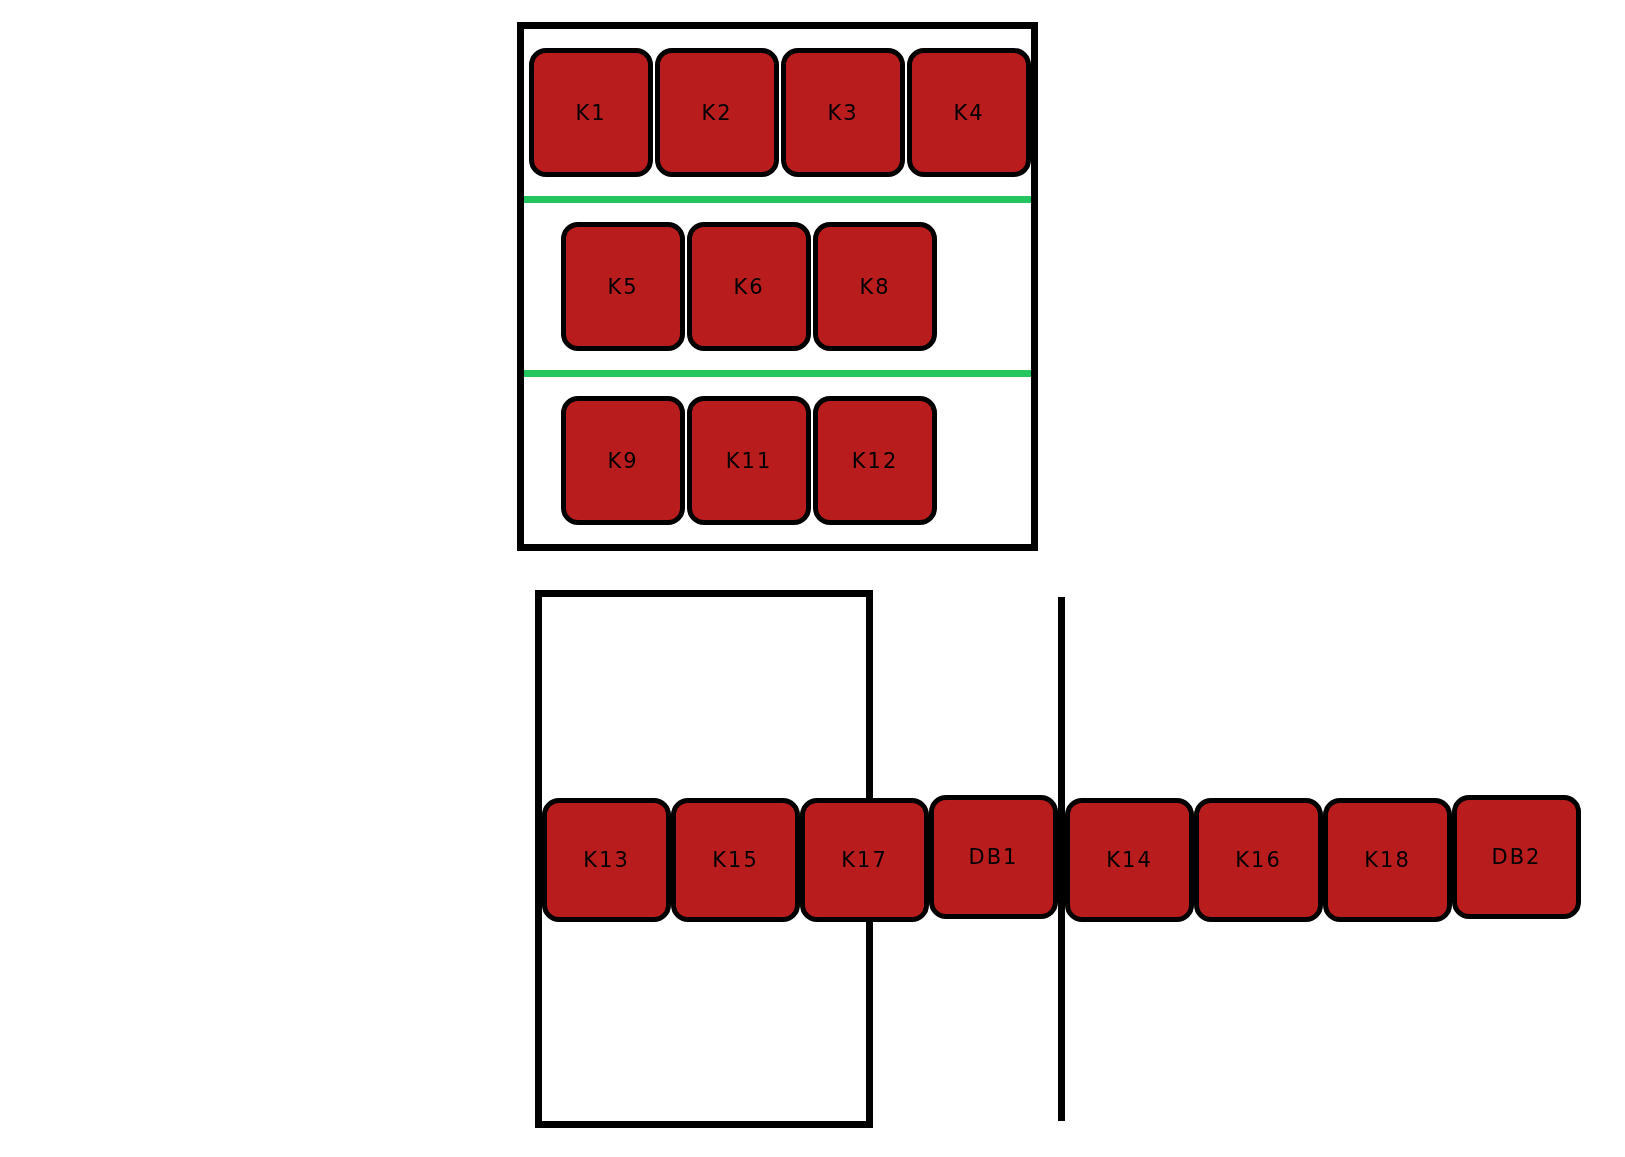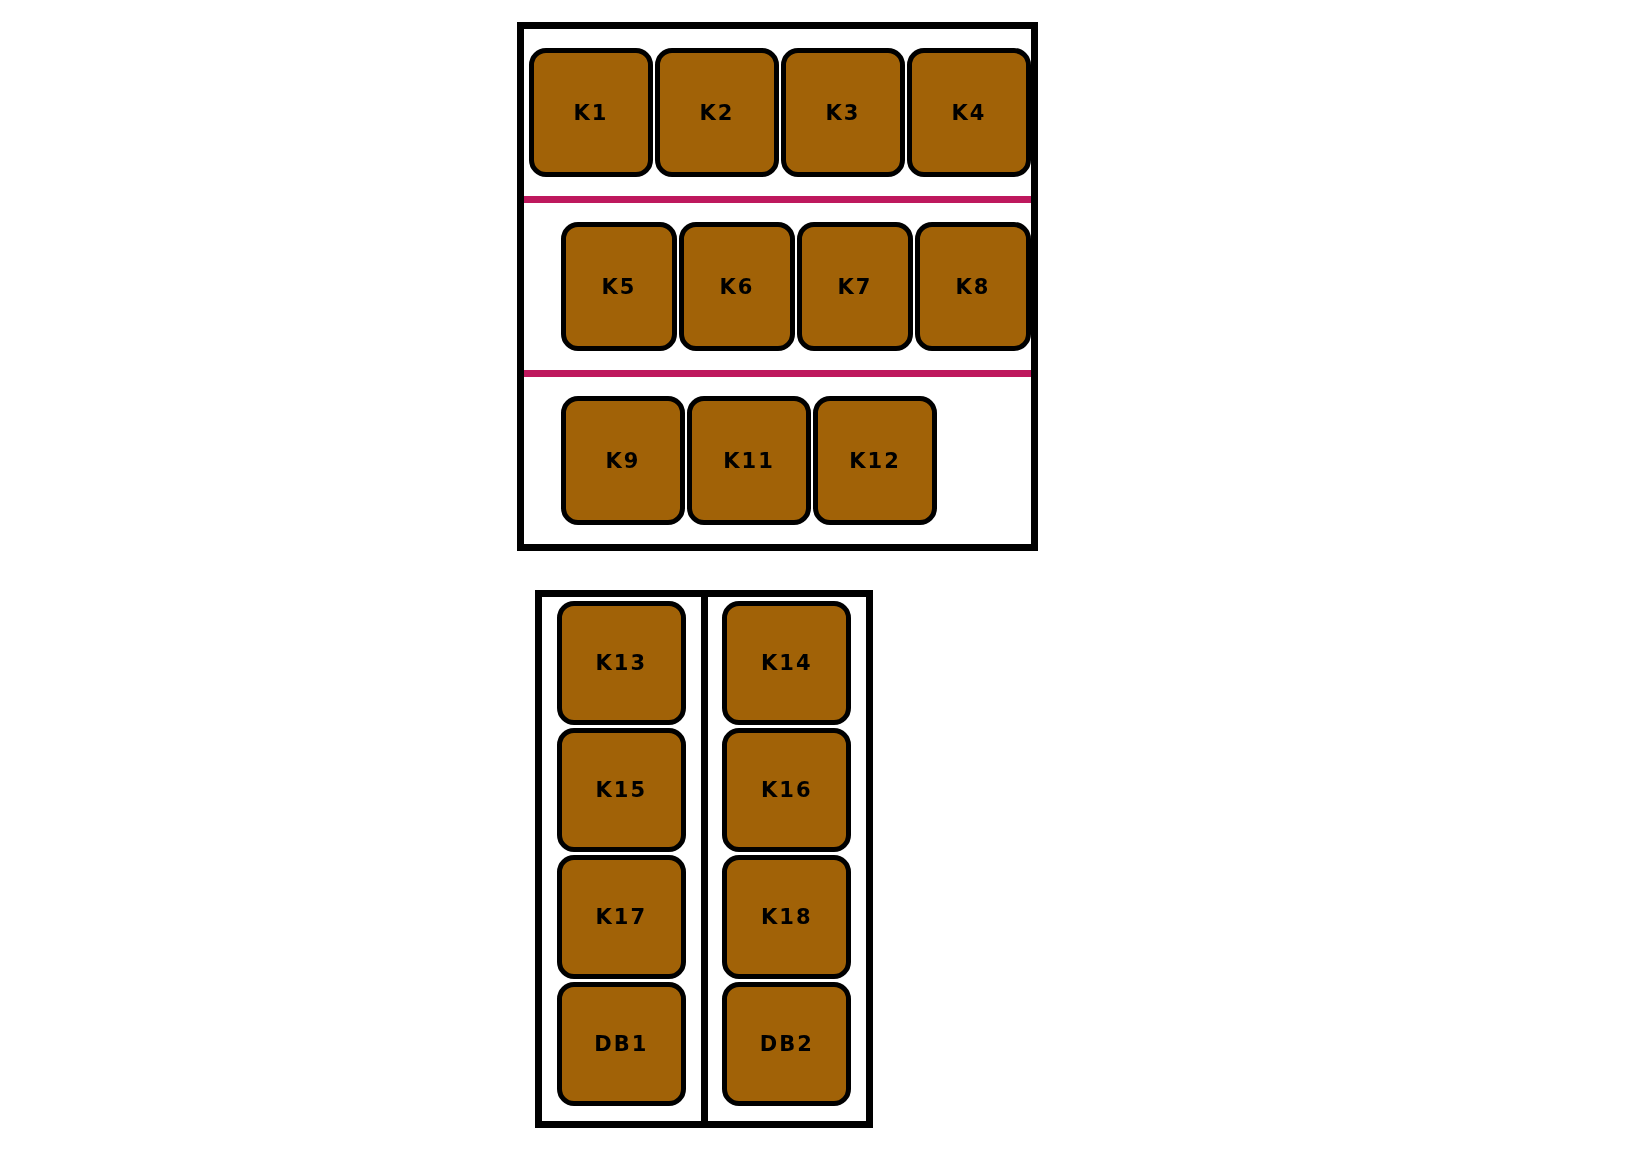--- a/index.html
+++ b/index.html
@@ -40,62 +40,62 @@
     flex: 1 1 0;
     display: flex;
     flex-direction: row;
     align-items: center;
     justify-content: flex-start;
     padding: 0 0 0 5px;
     box-sizing: border-box;
     position: relative;
   }
   .key-row.divided {
-    border-top: 7px solid #be185d;
+    border-top: 7px solid #22c55e;
     padding-left: 37px;
   }
 
   
   .panel-bottom {
     position: absolute;
     left: 535px;
     top: 590px;
     width: 338px;
     height: 538px;
     box-sizing: border-box;
     border: 7px solid #000000;
     background: #ffffff;
     display: flex;
     flex-direction: row;
   }
 
   .key-col {
     flex: 1 1 0;
     display: flex;
-    flex-direction: column;
+    flex-direction: row;
     align-items: center;
     justify-content: flex-start;
     padding: 4px 0 0 0;
     box-sizing: border-box;
   }
   .key-col.divided {
     border-left: 7px solid #000000;
   }
 
   
   .key {
     box-sizing: border-box;
-    background: #a16207;
+    background: #b91c1c;
     border: 5px solid #000000;
     border-radius: 17px;
     display: flex;
     align-items: center;
     justify-content: center;
     color: #000000;
-    font-weight: bold;
+    font-weight: normal;
     letter-spacing: 2px;
     user-select: none;
     text-align: center;
   }
 
   .panel-top .key {
     width: 124px;
     height: 129px;
     margin-right: 2px;
     font-size: 21px;
@@ -137,23 +137,20 @@
     </div>
 
     <div class="key-row divided">
       <div class="key">
         <span>K5</span>
       </div>
       <div class="key">
         <span>K6</span>
       </div>
       <div class="key">
-        <span>K7</span>
-      </div>
-      <div class="key">
         <span>K8</span>
       </div>
     </div>
 
     <div class="key-row divided">
       <div class="key">
         <span>K9</span>
       </div>
       <div class="key">
         <span>K11</span>

